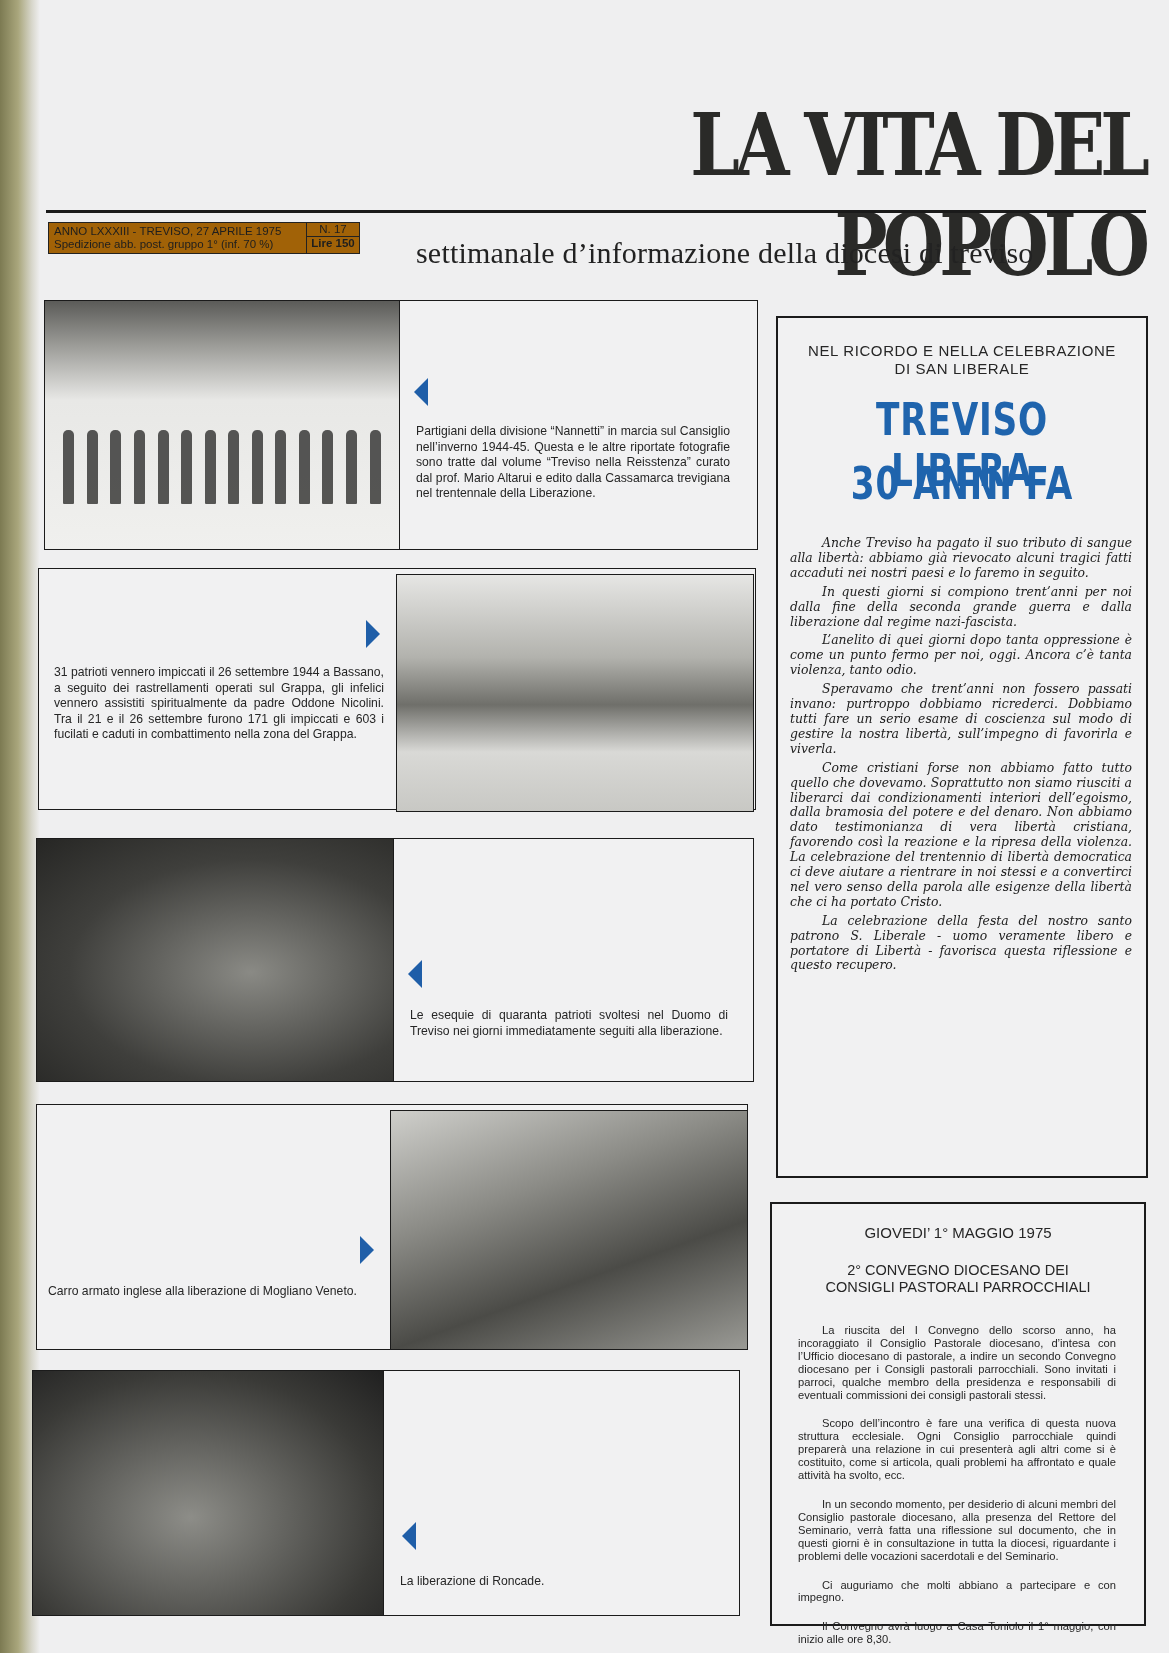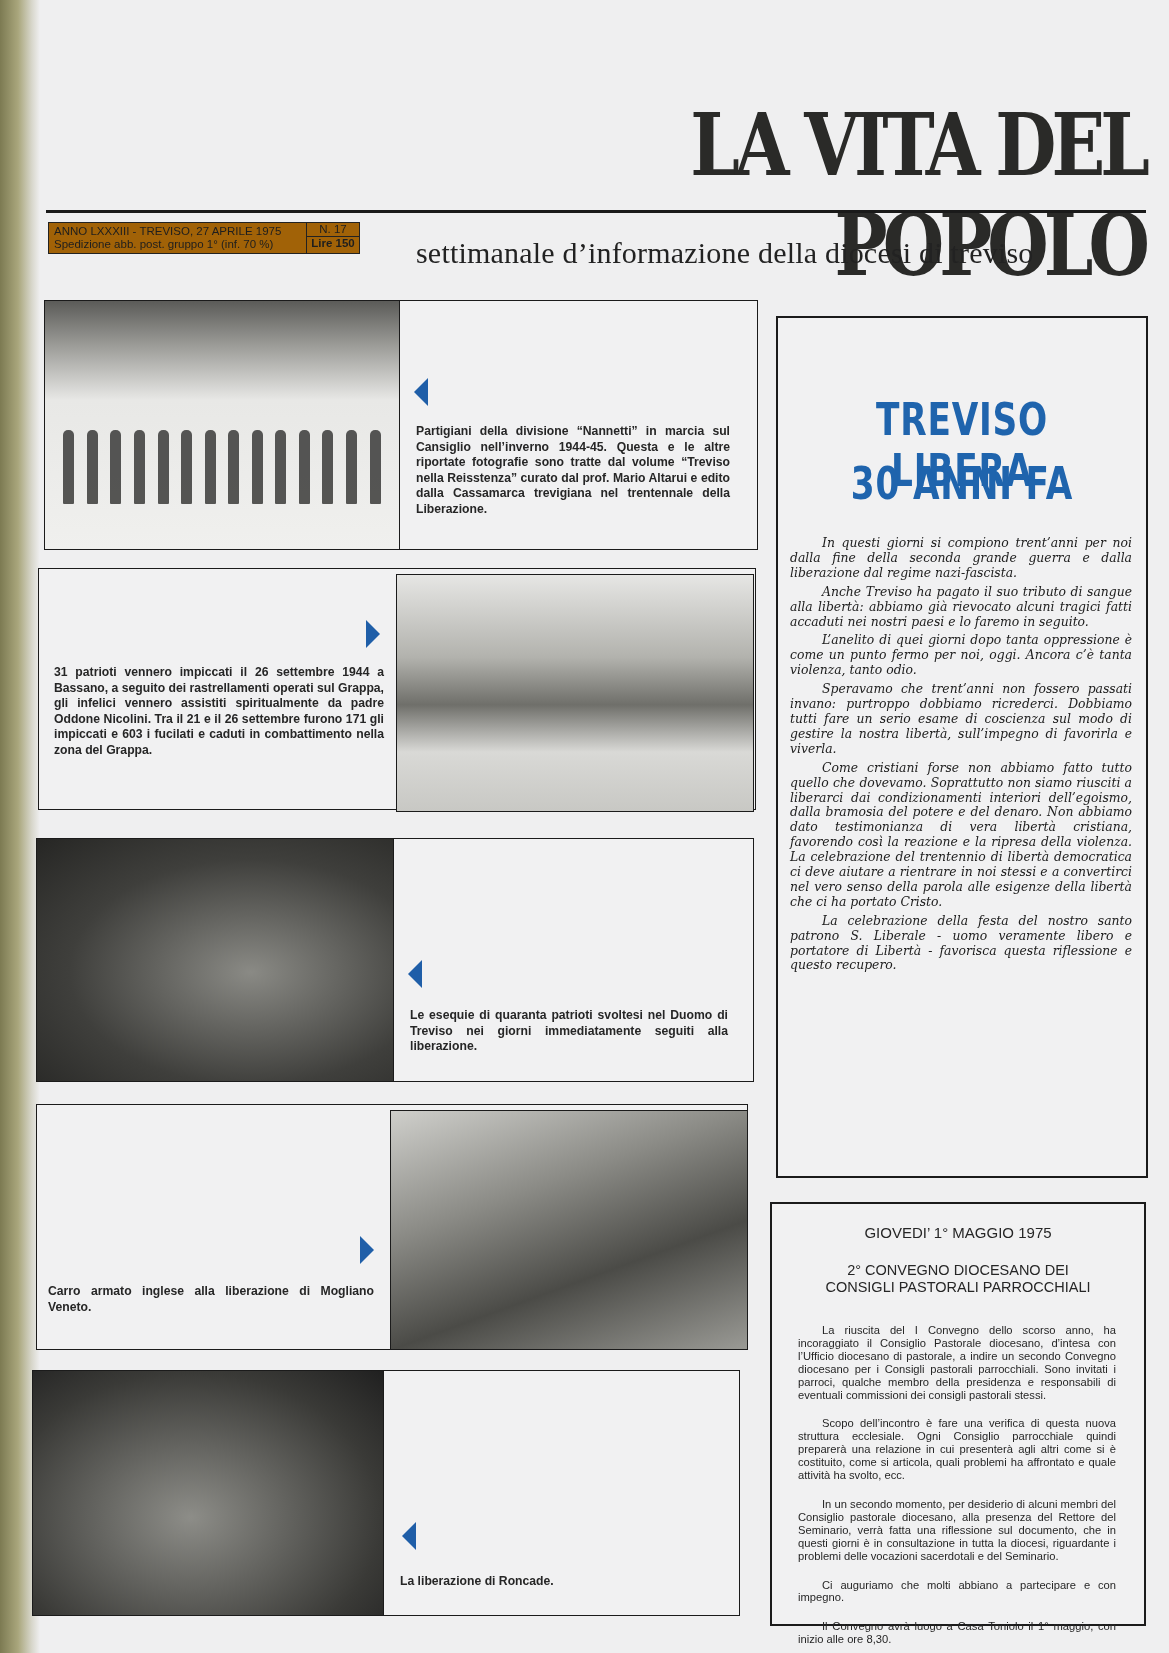--- a/index.html
+++ b/index.html
@@ -16,21 +16,21 @@
   .photo{position:absolute;border:1.6px solid #1b1b1b;overflow:hidden;}
   .photo.snow{background:linear-gradient(180deg,#5b5b58 0%,#9c9c98 18%,#e8e8e6 40%,#f0f0ee 100%);}
   .photo.street{background:linear-gradient(180deg,#e6e6e4 0%,#b2b2ad 35%,#6f6f6a 55%,#d9d9d6 75%,#c8c8c4 100%);}
   .photo.funeral{background:radial-gradient(ellipse at 60% 55%,#8a8a85 0%,#3f3f3c 60%,#262624 100%);}
   .photo.tank{background:linear-gradient(160deg,#cfcfcb 0%,#8b8b86 35%,#4b4b47 65%,#9a9a95 100%);}
   .photo.crowd{background:radial-gradient(ellipse at 45% 60%,#8d8d88 0%,#3a3a37 70%,#202020 100%);}
   .figs{position:absolute;left:0;right:0;bottom:18%;height:30%;display:flex;justify-content:space-around;align-items:flex-end;padding:0 12px;}
   .figs span{display:block;width:11px;height:100%;background:#3a3a38;border-radius:5px 5px 1px 1px;opacity:.85;}
   .arrow-l{position:absolute;width:0;height:0;border-top:14px solid transparent;border-bottom:14px solid transparent;border-right:14px solid #1f5ea8;}
   .arrow-r{position:absolute;width:0;height:0;border-top:14px solid transparent;border-bottom:14px solid transparent;border-left:14px solid #1f5ea8;}
-  .caption{position:absolute;font-size:12.2px;line-height:15.5px;font-weight:bold;color:#262626;text-align:justify;}
+  .caption{position:absolute;font-size:12.2px;line-height:15.5px;font-weight:normal;color:#262626;text-align:justify;}
   .box-right{position:absolute;left:776px;top:316px;width:368px;height:858px;border:2px solid #1b1b1b;background:#f1f1f2;}
   .kicker{position:absolute;left:0;right:0;top:24px;text-align:center;font-size:15px;line-height:18px;letter-spacing:0.6px;color:#262626;}
   .headline{position:absolute;left:0;right:0;text-align:center;font-family:"DejaVu Sans",sans-serif;font-weight:bold;color:#1f64ad;font-size:44px;transform:scaleX(0.78);letter-spacing:1px;}
   .editorial{position:absolute;left:12px;right:14px;top:218px;font-family:"DejaVu Serif",serif;font-style:italic;font-size:12.4px;line-height:14.9px;color:#202020;text-align:justify;}
   .editorial p{margin:0 0 4px 0;text-indent:32px;}
   .box-r2{position:absolute;left:770px;top:1202px;width:372px;height:420px;border:2px solid #1b1b1b;background:#f1f1f2;}
   .date-head{position:absolute;left:0;right:0;top:20px;text-align:center;font-size:15px;color:#262626;}
   .conv-head{position:absolute;left:0;right:0;top:58px;text-align:center;font-size:14.5px;line-height:17px;color:#262626;}
   .conv-body{position:absolute;left:10px;right:12px;top:104px;font-size:11.2px;line-height:12.9px;color:#262626;text-align:justify;}
   .conv-body p{margin:16px;text-indent:24px;}
@@ -91,25 +91,26 @@
 <div class="photo tank" style="left:390px;top:1110px;width:356px;height:238px;"></div>
 <div class="arrow-r" style="left:360px;top:1236px;"></div>
 <div class="caption" style="left:48px;top:1284px;width:326px;">Carro armato inglese alla liberazione di Mogliano Veneto.</div>
 
 <div class="panel" style="left:32px;top:1370px;width:706px;height:244px;"></div>
 <div class="photo crowd" style="left:32px;top:1370px;width:350px;height:244px;"></div>
 <div class="arrow-l" style="left:402px;top:1522px;"></div>
 <div class="caption" style="left:400px;top:1574px;width:320px;">La liberazione di Roncade.</div>
 
 <div class="box-right">
+  <div class="kicker" style="padding:0 20px;">NEL RICORDO E NELLA CELEBRAZIONE DI SAN LIBERALE</div>
   <div class="headline" style="top:76px;">TREVISO LIBERA</div>
   <div class="headline" style="top:140px;">30 ANNI FA</div>
   <div class="editorial">
+    <p>Anche Treviso ha pagato il suo tributo di sangue alla libertà: abbiamo già rievocato alcuni tragici fatti accaduti nei nostri paesi e lo faremo in seguito.</p>
     <p>In questi giorni si compiono trent’anni per noi dalla fine della seconda grande guerra e dalla liberazione dal regime nazi-fascista.</p>
-    <p>Anche Treviso ha pagato il suo tributo di sangue alla libertà: abbiamo già rievocato alcuni tragici fatti accaduti nei nostri paesi e lo faremo in seguito.</p>
     <p>L’anelito di quei giorni dopo tanta oppressione è come un punto fermo per noi, oggi. Ancora c’è tanta violenza, tanto odio.</p>
     <p>Speravamo che trent’anni non fossero passati invano: purtroppo dobbiamo ricrederci. Dobbiamo tutti fare un serio esame di coscienza sul modo di gestire la nostra libertà, sull’impegno di favorirla e viverla.</p>
     <p>Come cristiani forse non abbiamo fatto tutto quello che dovevamo. Soprattutto non siamo riusciti a liberarci dai condizionamenti interiori dell’egoismo, dalla bramosia del potere e del denaro. Non abbiamo dato testimonianza di vera libertà cristiana, favorendo così la reazione e la ripresa della violenza. La celebrazione del trentennio di libertà democratica ci deve aiutare a rientrare in noi stessi e a convertirci nel vero senso della parola alle esigenze della libertà che ci ha portato Cristo.</p>
     <p>La celebrazione della festa del nostro santo patrono S. Liberale - uomo veramente libero e portatore di Libertà - favorisca questa riflessione e questo recupero.</p>
   </div>
 </div>
 
 <div class="box-r2">
   <div class="date-head">GIOVEDI’ 1° MAGGIO 1975</div>
   <div class="conv-head" style="padding:0 40px;">2° CONVEGNO DIOCESANO DEI CONSIGLI PASTORALI PARROCCHIALI</div>

